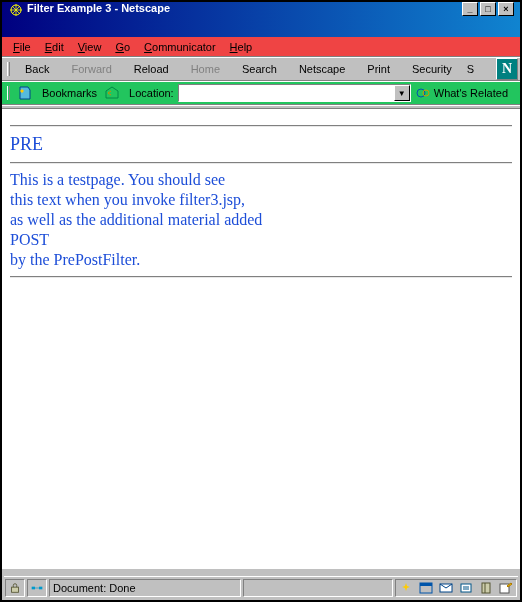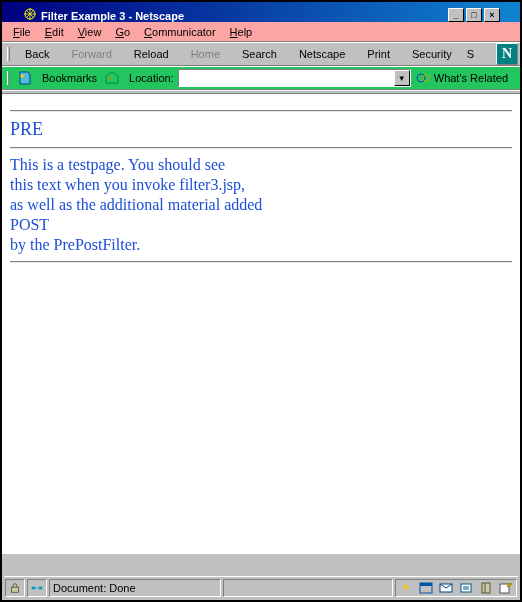--- a/index.html
+++ b/index.html
@@ -1,21 +1,21 @@
 <!DOCTYPE html>
 <html><head>
 <meta charset="utf-8">
 <style>
 * { box-sizing: border-box; margin: 0; padding: 0; }
 body { font-family: "MS Sans Serif", Arial, sans-serif; font-size: 11px; background: #fff; width: 522px; height: 602px; overflow: hidden; border: 2px solid #000; }
-.titlebar { background: linear-gradient(to right, #000080, #1084d0); height: 20px; display: flex; align-items: flex-end; padding: 0 20px; color: #fff; }
+.titlebar { background: linear-gradient(to right, #000080, #1084d0); height: 35px; display: flex; align-items: flex-start; padding: 0 6px; color: #fff; }
 .titlebar-icon { width: 16px; height: 16px; margin-right: 3px; display:flex; align-items:center; justify-content:center; }
 .titlebar-text { flex: 1; font-weight: bold; font-size: 11px; }
 .winbtn { width: 16px; height: 14px; background: #c0c0c0; border: 1px solid #000; border-top-color:#fff; border-left-color:#fff; margin-left: 2px; display:flex; align-items:center; justify-content:center; font-size:9px; font-family: Arial; color:#000; font-weight:bold; line-height:1; }
-.menubar { background: #fca5a5; height: 20px; display: flex; align-items: center; padding: 0 4px; border-bottom: 1px solid #808080; }
+.menubar { background: #ef4444; height: 20px; display: flex; align-items: center; padding: 0 4px; border-bottom: 1px solid #808080; }
 .menubar span { padding: 2px 7px; font-size: 11px; cursor: default; }
 .menubar span u { text-decoration: underline; }
 .toolbar { background: #c0c0c0; height: 24px; display: flex; align-items: center; border-top: 1px solid #fff; border-bottom: 1px solid #808080; }
 .grip { width: 8px; height: 100%; display:flex; flex-direction:column; justify-content:center; align-items:center; gap:1px; margin:0 2px; cursor:default;}
 .grip div { width:3px; height:14px; border-left:1px solid #fff; border-right:1px solid #808080; }
 .tbtn { padding: 0 11px; font-size: 11px; height: 20px; display:flex; align-items:center; cursor:default; }
 .tbtn.disabled { color: #808080; }
 .nlogo { width:22px; height:22px; background:#008080; border:1px solid #808080; border-top-color:#fff; border-left-color:#fff; margin-left:auto; margin-right:2px; display:flex; align-items:center; justify-content:center; color:#fff; font-weight:bold; font-size:14px; font-family:serif; }
 .locbar { background: #22c55e; height: 24px; display: flex; align-items: center; border-top: 1px solid #fff; border-bottom: 1px solid #808080; padding-right:8px; }
 .bmk-icon { width:18px; height:16px; margin:0 3px; }
@@ -26,21 +26,21 @@
 .related { display:flex; align-items:center; padding:0 4px; font-size:11px; }
 .related .ricon { width:16px; height:14px; margin-right:3px; }
 .separator-thin { height:4px; background:#c0c0c0; border-top:1px solid #fff; border-bottom:1px solid #808080; }
 .content { background:#fff; height:460px; overflow:auto; padding:10px 8px; font-family: "Times New Roman", serif; font-size:16px; color:#1d4ed8; }
 .content hr { border:none; border-top:1px solid #808080; border-bottom:1px solid #e8e8e8; margin:6px 0; }
 .content p { line-height:1.25; }
 .content .pre-heading { font-size:18px; margin:2px 0; }
 .statusbar { background:#c0c0c0; height:22px; display:flex; align-items:center; border-top:1px solid #fff; position:absolute; bottom:2px; left:2px; right:2px; }
 .stat-cell { height:18px; border:1px solid #808080; border-right-color:#fff; border-bottom-color:#fff; margin:0 1px; display:flex; align-items:center; padding:0 3px; font-size:11px; }
 .stat-icon { width:20px; justify-content:center; }
-.stat-doc { width:172px; }
+.stat-doc { width:192px; }
 .stat-tray { width:auto; padding:0 2px; gap:4px; }
 .tray-ico { width:16px; height:14px; display:flex; align-items:center; justify-content:center; }
 .frame { position:relative; width:518px; height:598px; background:#c0c0c0; }
 </style>
 </head>
 <body>
 <div class="frame">
 
 <div class="titlebar">
   <span class="titlebar-icon">

